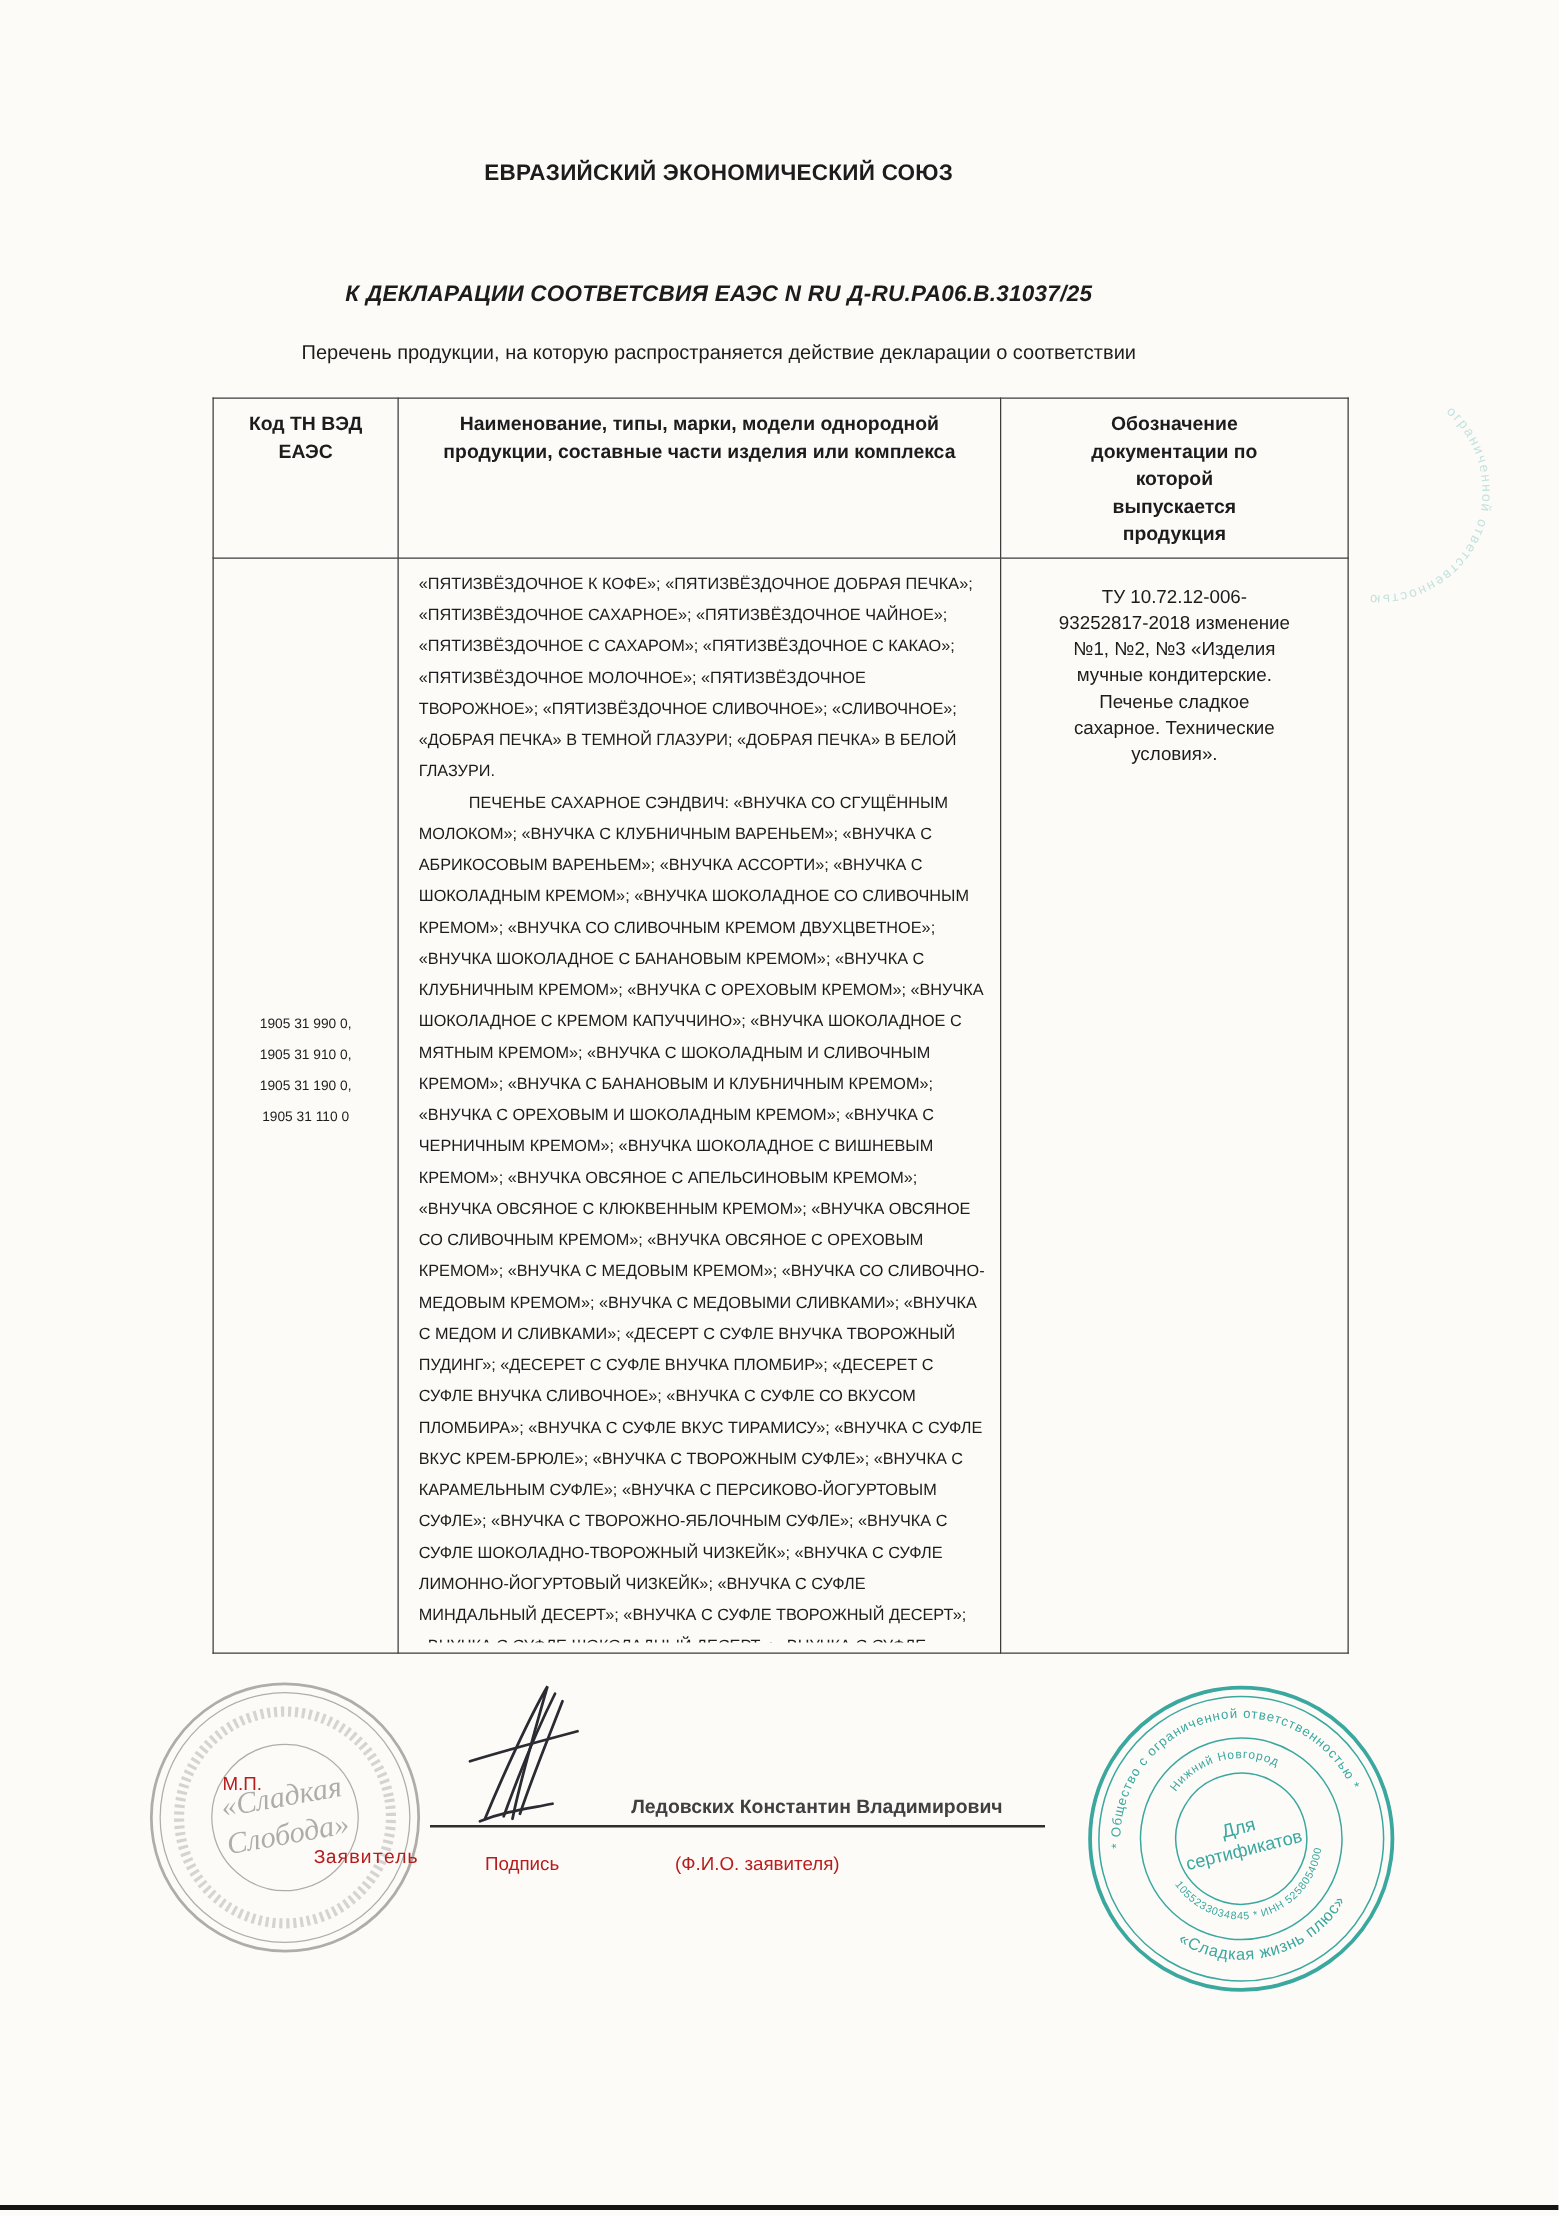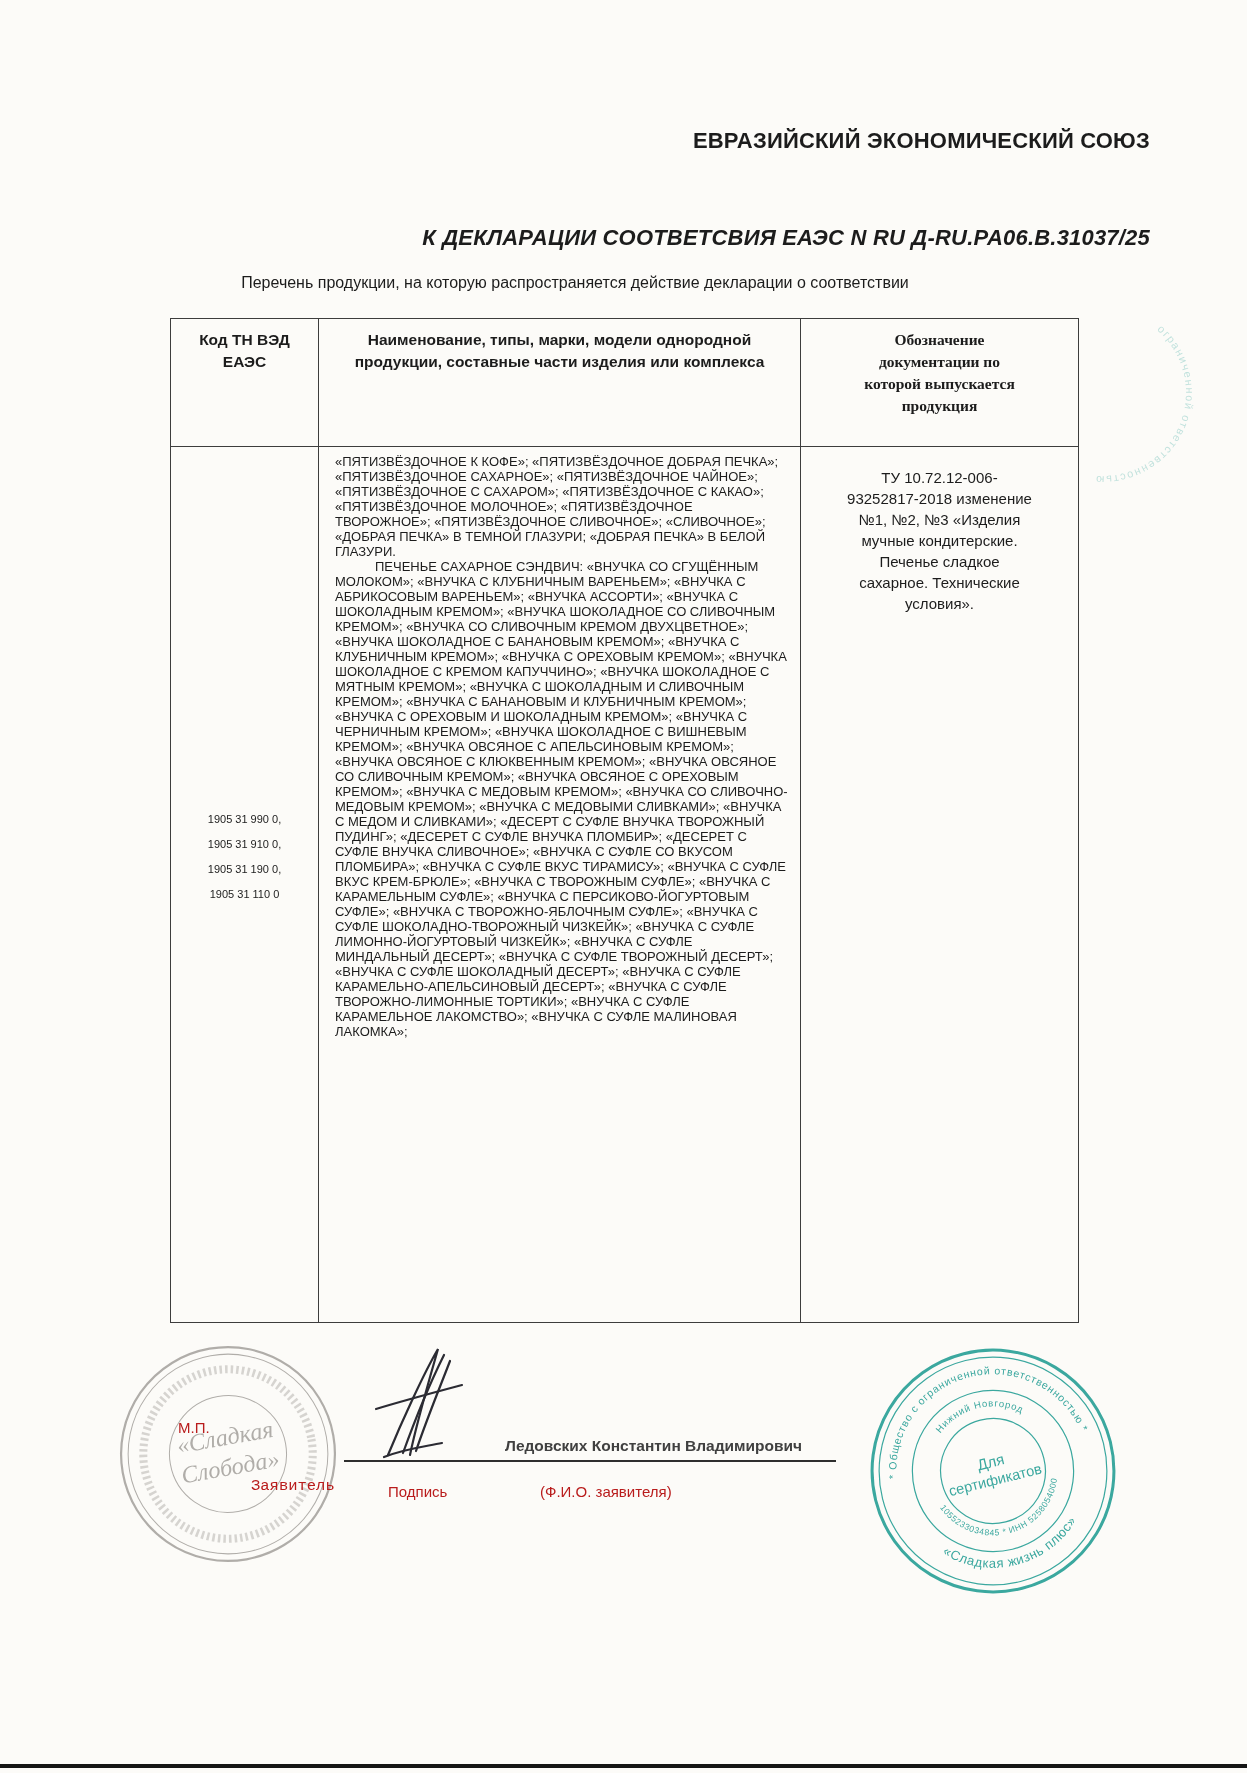--- a/index.html
+++ b/index.html
@@ -2,38 +2,38 @@
 <html><head>
 <meta charset="utf-8">
 <style>
   * { margin:0; padding:0; box-sizing:border-box; }
   html,body { background:#ffffff; }
   .page {
     position:relative; width:1247px; height:1773px;
     background:#fcfbf8; overflow:hidden;
     font-family:"Liberation Sans", sans-serif; color:#1c1c1c;
   }
-  .h { position:absolute; width:1150px; text-align:right; font-weight:700; font-size:22px; letter-spacing:.2px; }
+  .h { position:absolute; width:1150px; text-align:center; font-weight:700; font-size:18px; letter-spacing:.2px; }
   .h-union  { top:128px; }
   .h-appendix { top:177px; }
   .h-decl   { top:225px;font-style:italic; }
   .intro { position:absolute; top:274px; width:1150px; text-align:center; font-size:16px; }
 
   table.doc-table {
     position:absolute; top:318px; left:170px; width:908px;
     border-collapse:collapse; table-layout:fixed;
   }
   .doc-table th, .doc-table td { border:1.4px solid #3d3d3d; }
   .doc-table th { font-weight:700; font-size:15.5px; line-height:22px; vertical-align:top; padding-top:10px; height:128px; }
   .th-inner-code { max-width:112px; margin:0 auto; }
   .th-inner-products { max-width:410px; margin:0 auto; }
-  .th-inner-docs { max-width:158px; margin:0 auto;font-family:Liberation Serif, serif; }
+  .th-inner-docs { max-width:158px; margin:0 auto; }
 
   td.cell-codes { vertical-align:middle; text-align:center; font-size:11px; line-height:25px; padding-bottom:55px; height:876px;margin-top:15px; }
-  td.cell-products { vertical-align:top; padding:7px 12px 0 16px; font-size:13px; line-height:15px; text-align:left; }
+  td.cell-products { vertical-align:top; padding:7px 12px 0 16px; font-size:13px; line-height:25px; text-align:left; }
   td.cell-products .clip { max-height:860px; overflow:hidden; }
   td.cell-products p { margin:0; }
   .lead-bold { font-weight:400;margin-left:40px; }
   td.cell-docs { vertical-align:top; text-align:center; padding-top:20px; font-size:15px; line-height:21px; }
   .docs-inner { max-width:185px; margin:0 auto; }
 
   .f-label { position:absolute; font-size:15px; color:#b91c1c; }
   .lbl-mp { left:178px; top:1419px; }
   .lbl-applicant { left:251px; top:1477px; font-size:15.5px;font-family:Liberation Mono, monospace; }
   .sig-underline { position:absolute; left:344px; top:1436px; width:492px; height:26px; border-bottom:2px solid #2e2e2e; }

